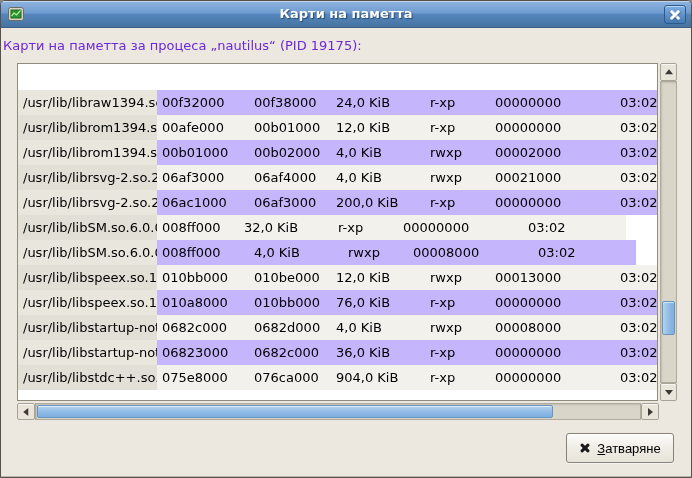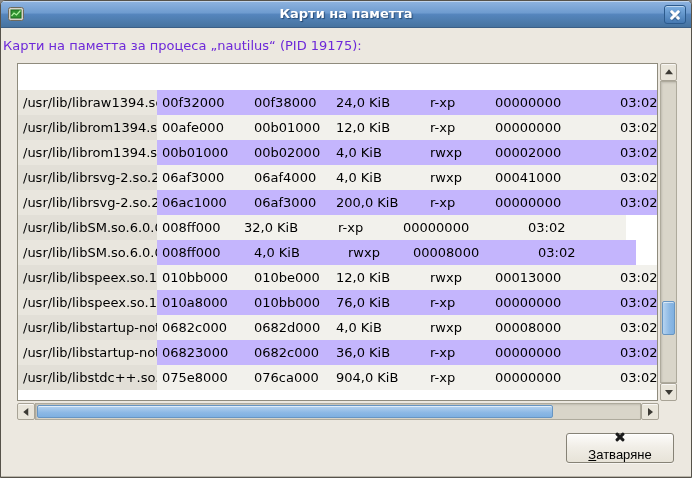--- a/index.html
+++ b/index.html
@@ -96,21 +96,21 @@
   .vscroll .thumb { left:1px; top:219px; width:13px; height:34px; }
   .hscroll .thumb { top:1px; left:1px; width:516px; height:13px;
     background:linear-gradient(to bottom,#b6d3ef 0%,#8cb8e4 60%,#7fb0e0 100%); }
   
   .btn-close {
     position:absolute; right:17px; top:432px; height:30px; min-width:108px;
     display:flex; align-items:center; justify-content:center; gap:7px;
     background:linear-gradient(to bottom,#fdfcfa 0%,#f1eee7 45%,#e7e3d8 100%);
     border:1px solid #868276; border-radius:3px; font-size:13px; color:#000;
     box-shadow:inset 0 1px 0 rgba(255,255,255,.85), 0 1px 0 rgba(255,255,255,.5);
-    padding:0 12px; cursor:default;flex-direction:column;
+    padding:0 12px; cursor:default;
   }
   .btn-close .xicon { position:relative; left:0; top:0; transform:none; width:11px; height:11px; }
   .btn-close .xicon::before,.btn-close .xicon::after { left:50%; top:50%; }
   .mn { text-decoration:underline; }
 </style>
 </head>
 <body>
 
 <div class="window">
 
@@ -183,21 +183,21 @@
             <div class="tcell c4">rwxp</div>
             <div class="tcell c5">00002000</div>
             <div class="tcell c6">03:02</div>
           </div>
           <div class="trow odd">
             <div class="tcell c0 sorted">/usr/lib/librsvg-2.so.2</div>
             <div class="tcell c1">06af3000</div>
             <div class="tcell c2">06af4000</div>
             <div class="tcell c3">4,0 KiB</div>
             <div class="tcell c4">rwxp</div>
-            <div class="tcell c5">00041000</div>
+            <div class="tcell c5">00021000</div>
             <div class="tcell c6">03:02</div>
           </div>
           <div class="trow even">
             <div class="tcell c0 sorted">/usr/lib/librsvg-2.so.2</div>
             <div class="tcell c1">06ac1000</div>
             <div class="tcell c2">06af3000</div>
             <div class="tcell c3">200,0 KiB</div>
             <div class="tcell c4">r-xp</div>
             <div class="tcell c5">00000000</div>
             <div class="tcell c6">03:02</div>

